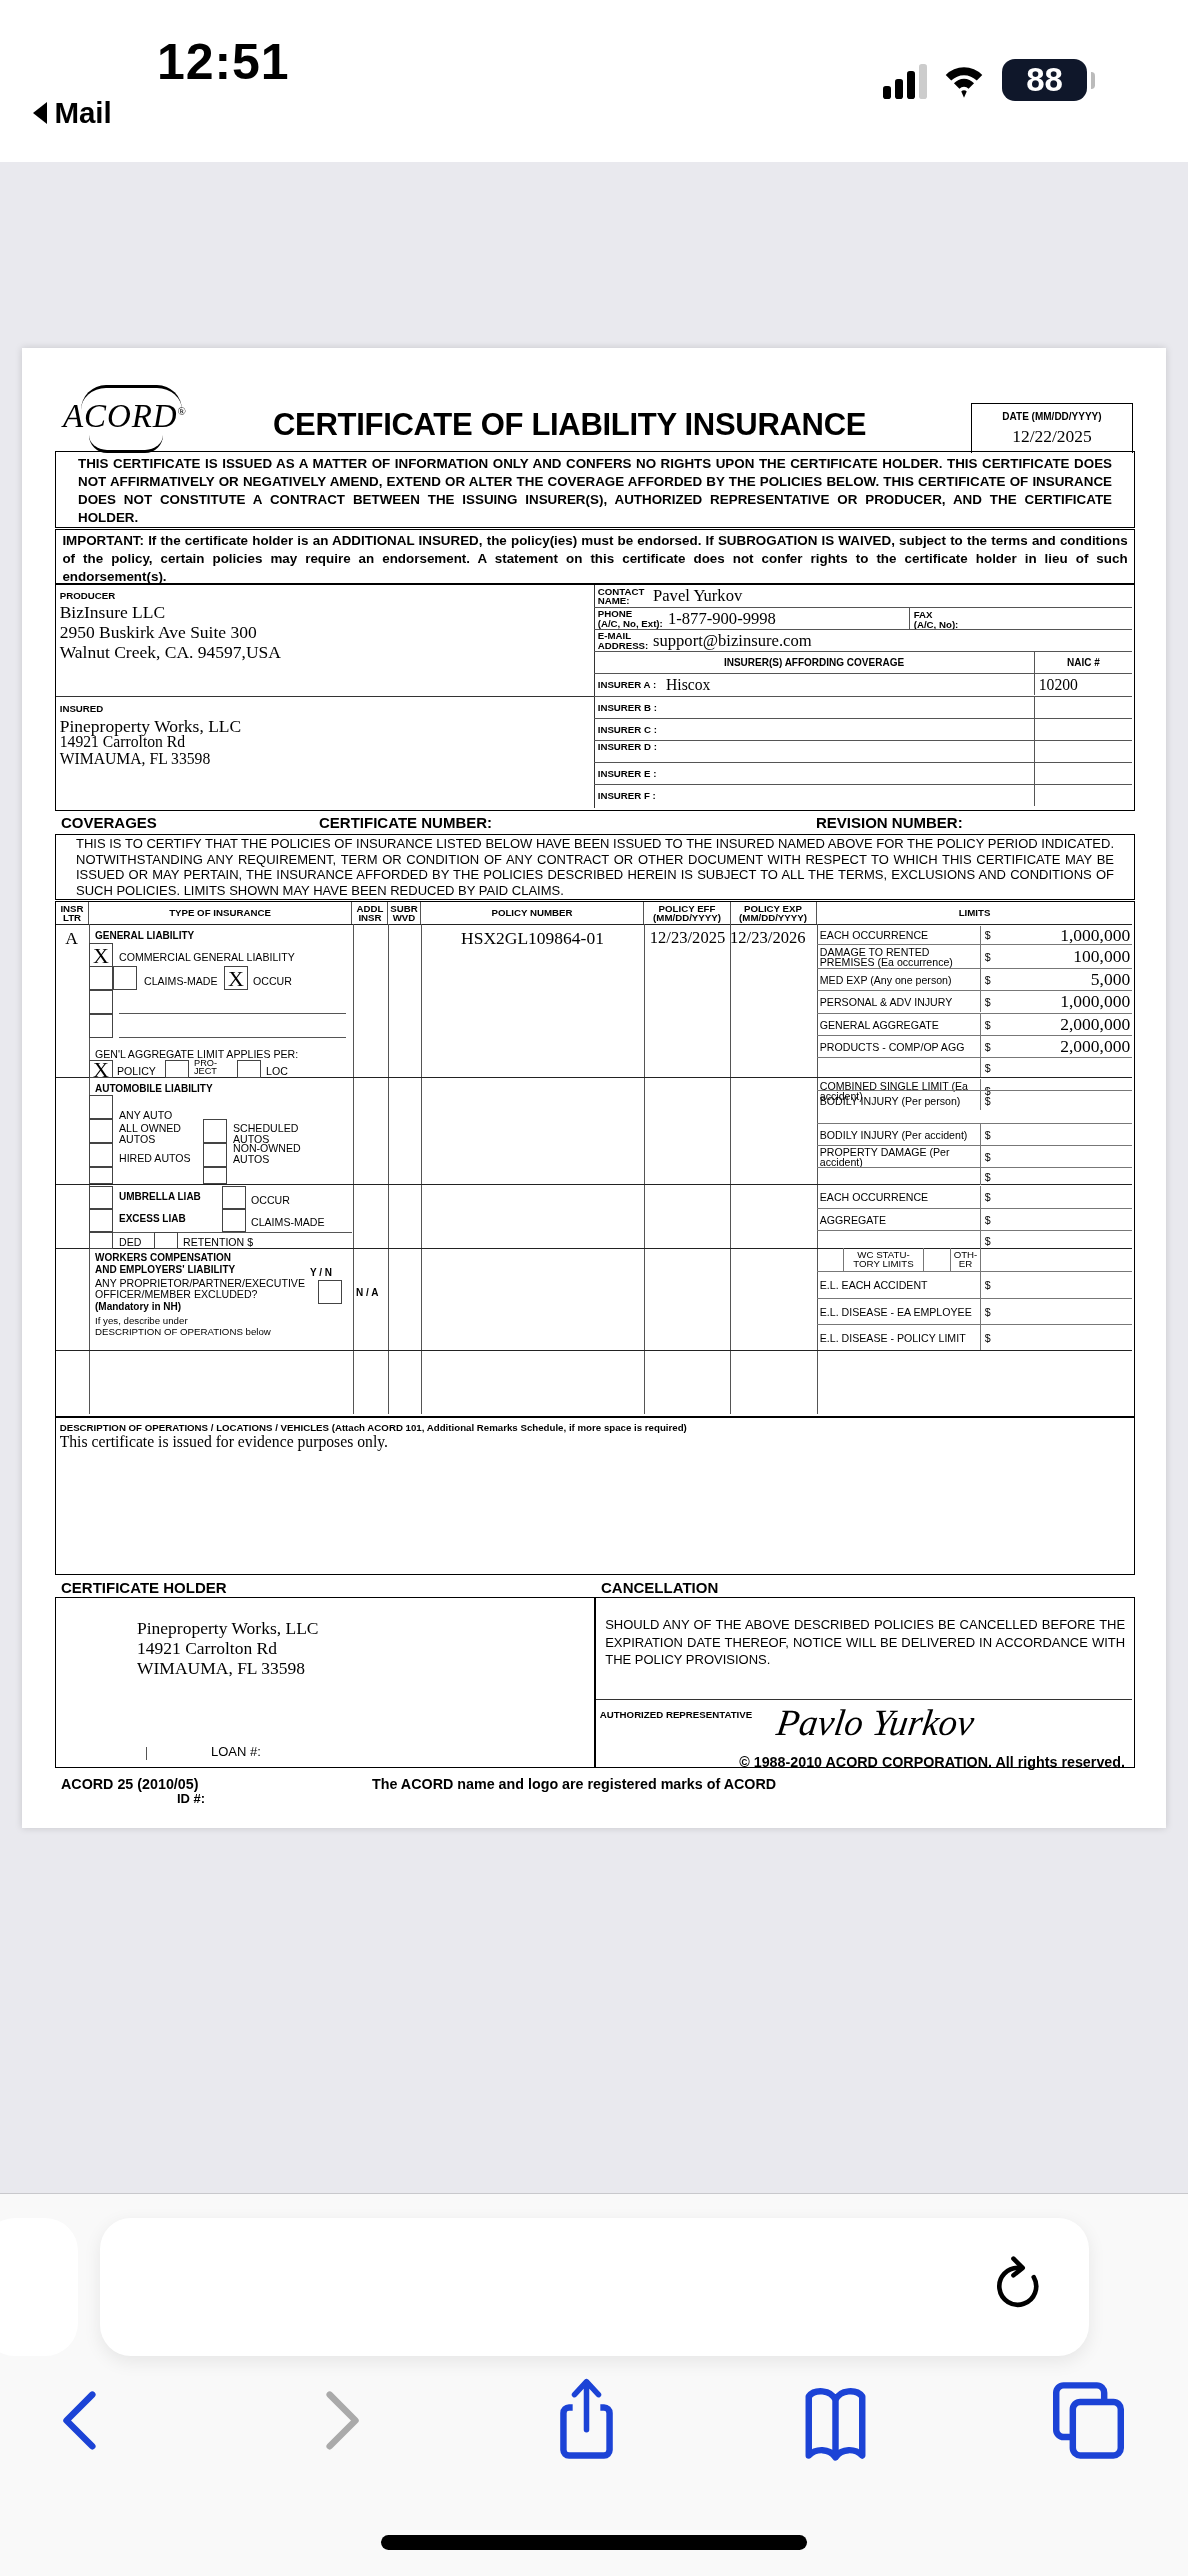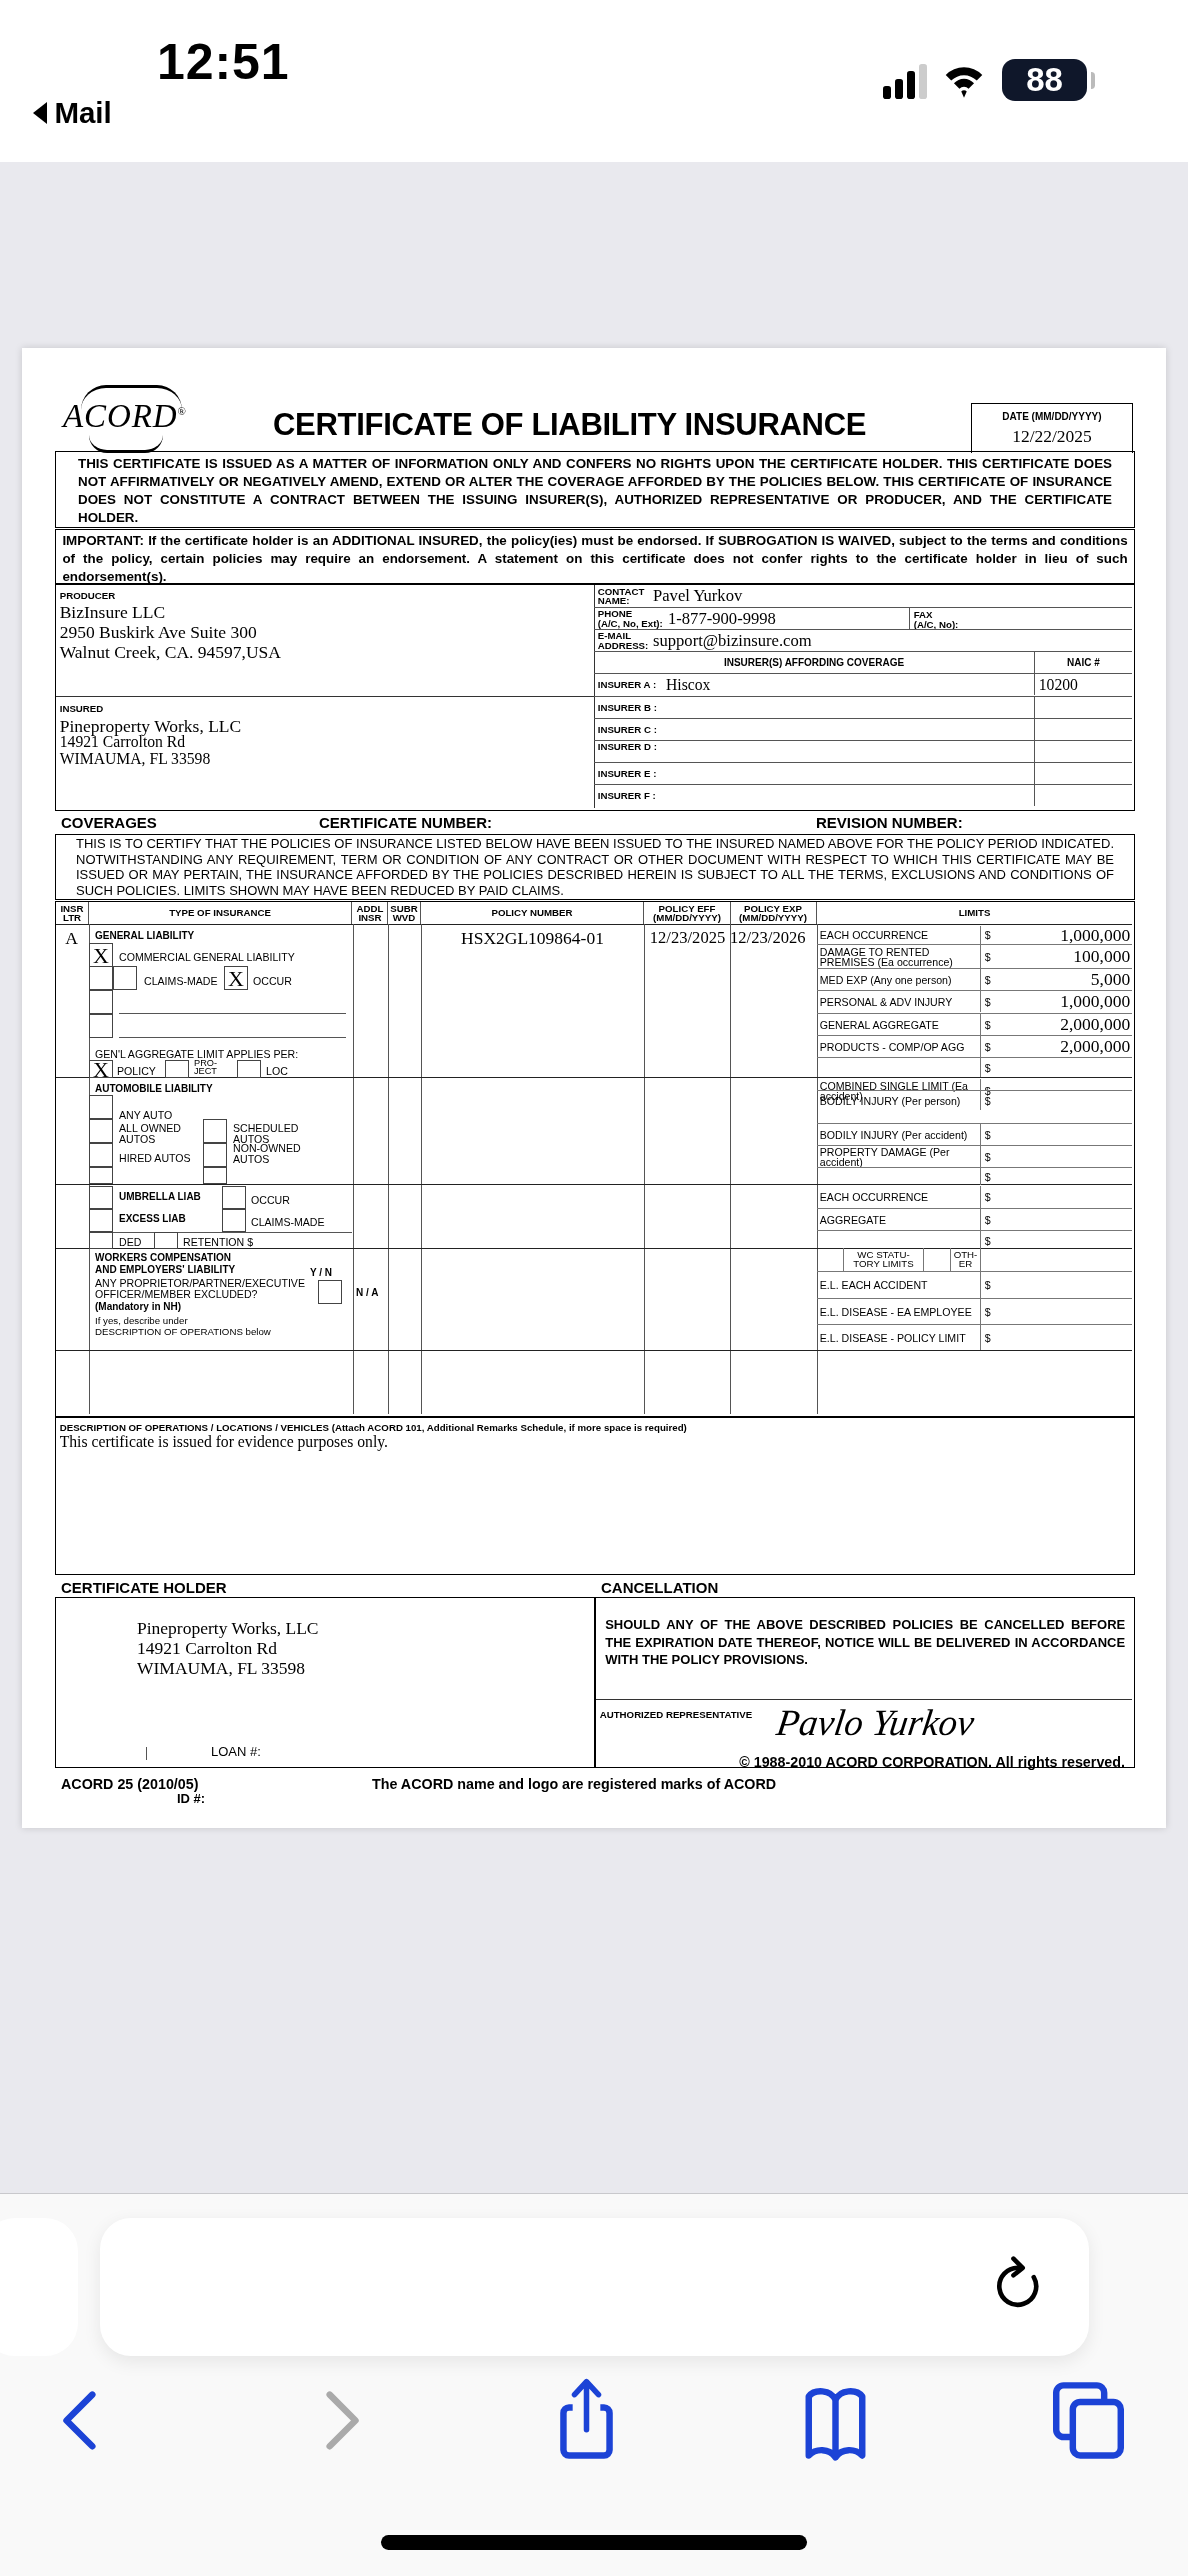--- a/index.html
+++ b/index.html
@@ -421,21 +421,21 @@
   <div class="box holder">
     <div class="abs serif" style="left:81px;top:20px;font-size:17.5px;line-height:20px">
       <div>Pineproperty Works, LLC</div>
       <div>14921 Carrolton Rd</div>
       <div>WIMAUMA, FL 33598</div>
     </div>
     <div class="abs" style="left:90px;top:149px;height:13px;border-left:0.9px solid #555"></div>
     <div class="abs" style="left:155px;top:146px;font-size:13px;font-weight:normal">LOAN #:</div>
   </div>
   <div class="box cancel">
-    <div class="abs" style="left:9.2px;top:18.4px;width:520px;font-size:13px;font-weight:bold;line-height:17.5px;text-align:justify">SHOULD ANY OF THE ABOVE DESCRIBED POLICIES BE CANCELLED BEFORE THE EXPIRATION DATE THEREOF, NOTICE WILL BE DELIVERED IN ACCORDANCE WITH THE POLICY PROVISIONS.</div>
+    <div class="abs" style="left:9.2px;top:18.4px;width:520px;font-size:13px;font-weight:normal;line-height:17.5px;text-align:justify">SHOULD ANY OF THE ABOVE DESCRIBED POLICIES BE CANCELLED BEFORE THE EXPIRATION DATE THEREOF, NOTICE WILL BE DELIVERED IN ACCORDANCE WITH THE POLICY PROVISIONS.</div>
     <div class="abs" style="left:0;top:101px;width:536px;border-top:1.8px solid #333"></div>
     <div class="abs" style="left:3.7px;top:111px;font-size:9.7px;font-weight:bold">AUTHORIZED REPRESENTATIVE</div>
     <div class="abs serif" style="left:181px;top:103px;font-size:37px;font-style:italic;transform:skewX(-8deg)">Pavlo Yurkov</div>
   </div>
 
   <div class="abs" style="left:155px;top:1443px;font-size:13px;font-weight:bold">ID #:</div>
   <div class="abs" style="right:41px;top:1406px;font-size:14.3px;font-weight:bold">© 1988-2010 ACORD CORPORATION. All rights reserved.</div>
   <div class="abs" style="left:39px;top:1428px;font-size:14.3px;font-weight:bold">ACORD 25 (2010/05)</div>
   <div class="abs" style="left:350px;top:1428px;font-size:14.3px;font-weight:bold">The ACORD name and logo are registered marks of ACORD</div>
 </div>

